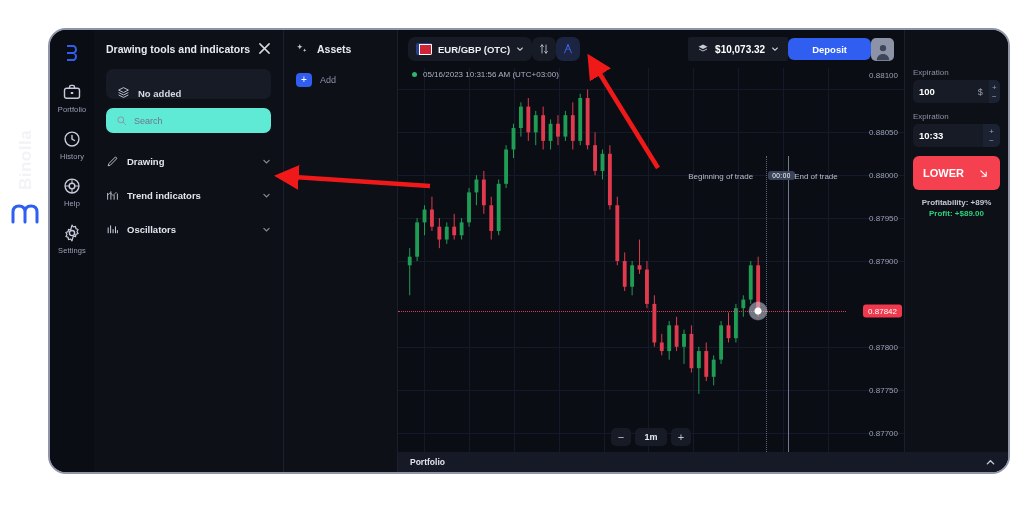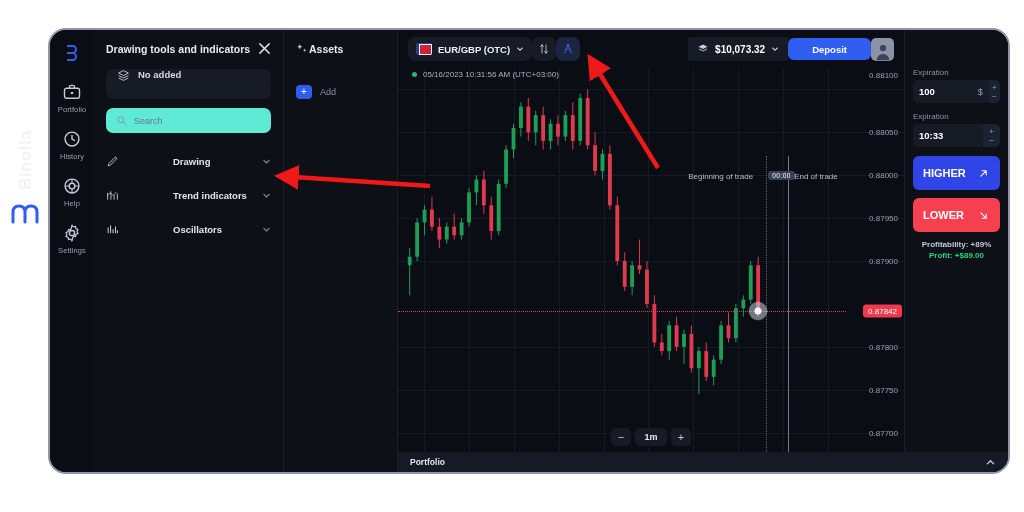--- a/index.html
+++ b/index.html
@@ -68,21 +68,21 @@
   .tools-title {
     font-size: 10.5px; font-weight: bold; color: #e8eaf2;
   }
   .close-x {
     width: 13px; height: 13px; cursor: pointer;
   }
   .pill {
     background: #161b26;
     border-radius: 7px;
     height: 30px;
-    display: flex; align-items: flex-start;
+    display: flex; align-items: flex-end;
     padding: 0 11px;
     gap: 8px;
     margin-bottom: 9px;
   }
   .pill-text { font-size: 9.5px; color: #d7dae5; font-weight: bold; }
   .search-pill {
     background: #5eead4;
     border-radius: 7px;
     height: 25px;
     display: flex; align-items: center;
@@ -93,34 +93,33 @@
   .search-ph { color: #70768a; }
   .grp {
     display: flex; align-items: center;
     height: 25px; gap: 8px;
     margin-bottom: 9px;
     cursor: pointer;
   }
   .grp-label {
     font-size: 9.5px; color: #e2e5ee; font-weight: bold;
     flex: 1;
-    margin-left: 46px;
   }
   .chev { width: 9px; height: 9px; opacity: .75; }
   
   .assets {
     width: 114px; height: 100%;
     background: #0d1017;
     border-right: 1px solid #1a1f2b;
     padding: 12px 10px 0 12px;
     flex-shrink: 0;
   }
   .assets-head {
-    display: flex; align-items: center; gap: 0;
-    margin-bottom: 30px;
+    display: flex; align-items: center; gap: 8px;
+    margin-bottom: 18px;
   }
   .assets-title { font-size: 10.5px; font-weight: bold; color: #e8eaf2; }
   .add-row { display: flex; align-items: center; gap: 8px; cursor: pointer; }
   .add-btn {
     width: 16px; height: 14px;
     background: #2f5ef0;
     border-radius: 4px;
     display: flex; align-items: center; justify-content: center;
     color: #fff; font-size: 10px; line-height: 1;
   }
@@ -741,26 +740,20 @@
       <div class="fld">
         <div class="fld-box">
           <span class="fld-val">10:33</span>
         </div>
         <div class="stepper">
           <span>+</span>
           <span>−</span>
         </div>
       </div>
 
-      <div class="act-btn higher">
-        <span>HIGHER</span>
-        <svg width="13" height="13" viewBox="0 0 24 24">
-          <path d="M7 17 L17 7 M9.5 7H17v7.5" fill="none" stroke="#fff" stroke-width="2" stroke-linecap="round" stroke-linejoin="round"></path>
-        </svg>
-      </div>
 
       <div class="act-btn lower">
         <span>LOWER</span>
         <svg width="13" height="13" viewBox="0 0 24 24">
           <path d="M7 7 L17 17 M17 9.5V17H9.5" fill="none" stroke="#fff" stroke-width="2" stroke-linecap="round" stroke-linejoin="round"></path>
         </svg>
       </div>
 
       <div class="prof">Profitability: +89%</div>
       <div class="prof prof-green">Profit: +$89.00</div>

